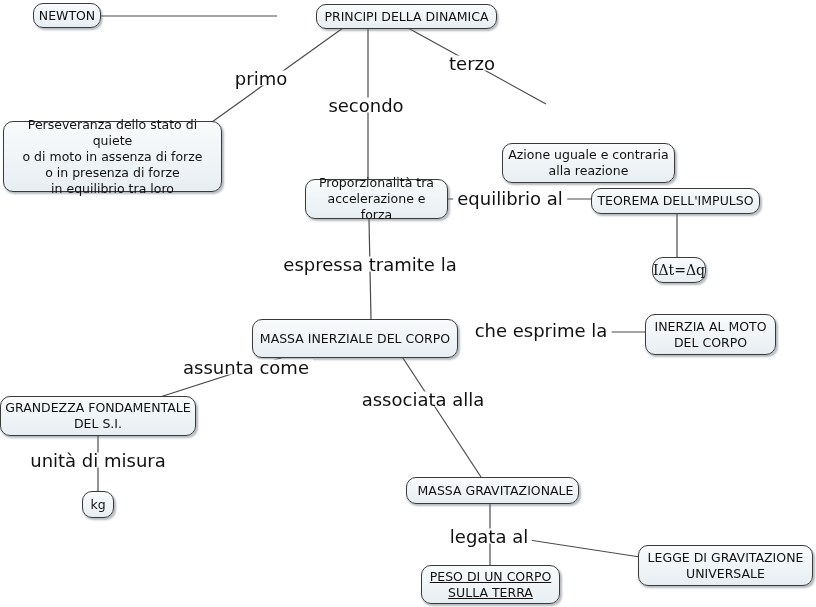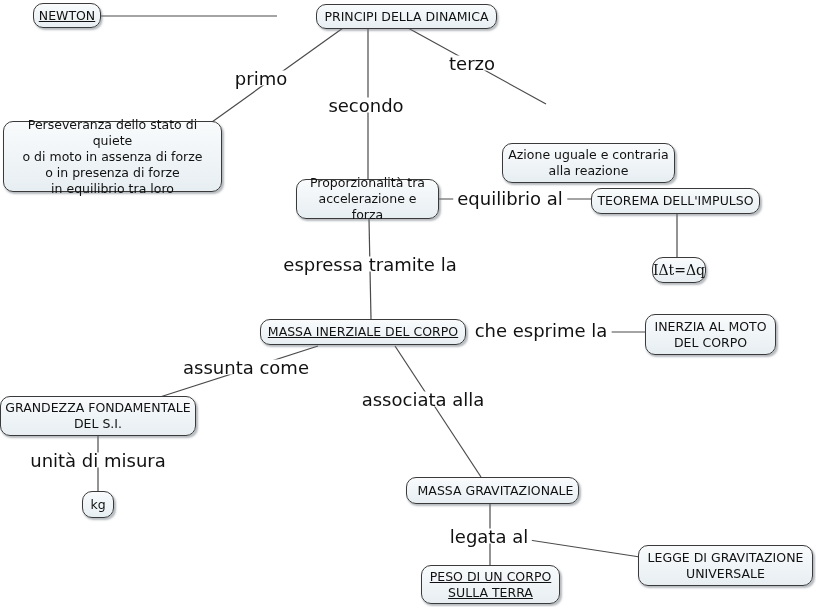--- a/index.html
+++ b/index.html
@@ -72,33 +72,33 @@
       <line x1="369" y1="219" x2="371" y2="319"></line>
       <line x1="475" y1="332" x2="645" y2="332"></line>
       <line x1="318" y1="346" x2="160" y2="397"></line>
       <line x1="395" y1="346" x2="481" y2="477"></line>
       <line x1="98" y1="436" x2="98" y2="491"></line>
       <line x1="490" y1="504" x2="490" y2="565"></line>
       <line x1="490" y1="534" x2="640" y2="557"></line>
     </g>
   </svg>
 
-  <div class="node" style="left:33px;  top:3px;   width:68px;  height:25px;text-decoration:underline;">NEWTON</div>
+  <div class="node" style="left:33px;  top:3px;   width:68px;  height:25px;">NEWTON</div>
   <div class="node" style="left:277px; top:4px;   width:181px; height:25px;margin-left:39px;">PRINCIPI DELLA DINAMICA</div>
   <div class="node" style="left:3px;   top:121px; width:219px; height:71px;">Perseveranza dello stato di quiete
 o di moto in assenza di forze
 o in presenza di forze
 in equilibrio tra loro</div>
   <div class="node" style="left:502px; top:103px; width:173px; height:40px;margin-top:40px;">Azione uguale e contraria
 alla reazione</div>
-  <div class="node" style="left:296px; top:179px; width:143px; height:40px;">Proporzionalità tra
+  <div class="node" style="left:305px; top:179px; width:143px; height:40px;">Proporzionalità tra
 accelerazione e forza</div>
   <div class="node" style="left:591px; top:188px; width:169px; height:26px;">TEOREMA DELL'IMPULSO</div>
   <div class="node serif" style="left:652px; top:257px; width:54px; height:26px;border-radius:11px;">IΔt=Δq</div>
-  <div class="node" style="left:260px; top:319px; width:206px; height:26px;text-decoration:underline;">MASSA INERZIALE DEL CORPO</div>
+  <div class="node" style="left:252px; top:319px; width:206px; height:39px;">MASSA INERZIALE DEL CORPO</div>
   <div class="node" style="left:645px; top:314px; width:131px; height:41px;">INERZIA AL MOTO
 DEL CORPO</div>
   <div class="node" style="left:0px;   top:396px; width:196px; height:40px;">GRANDEZZA FONDAMENTALE
 DEL S.I.</div>
   <div class="node" style="left:82px;  top:491px; width:32px;  height:27px;">kg</div>
   <div class="node" style="left:406px; top:477px; width:173px; height:27px;padding-left:10px;">MASSA GRAVITAZIONALE</div>
   <div class="node" style="left:421px; top:565px; width:139px; height:39px;text-decoration:underline;">PESO DI UN CORPO
 SULLA TERRA</div>
   <div class="node" style="left:638px; top:545px; width:175px; height:41px;">LEGGE DI GRAVITAZIONE
 UNIVERSALE</div>

